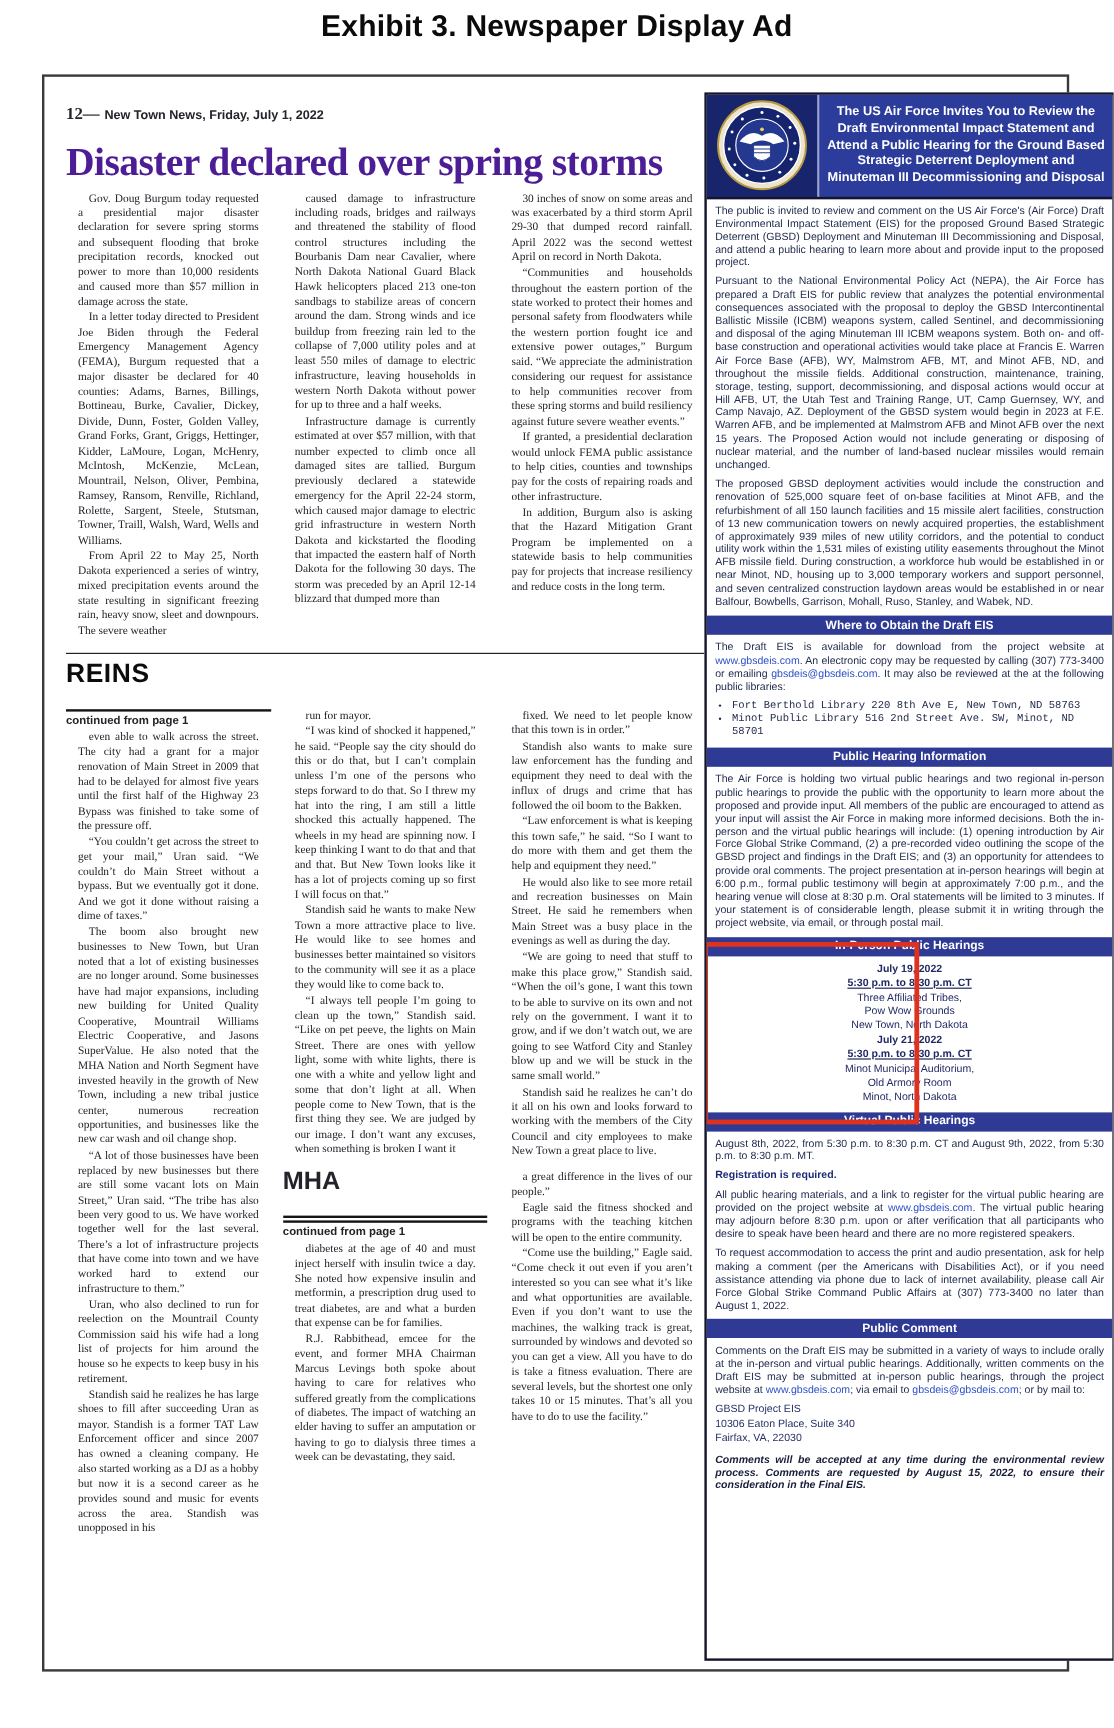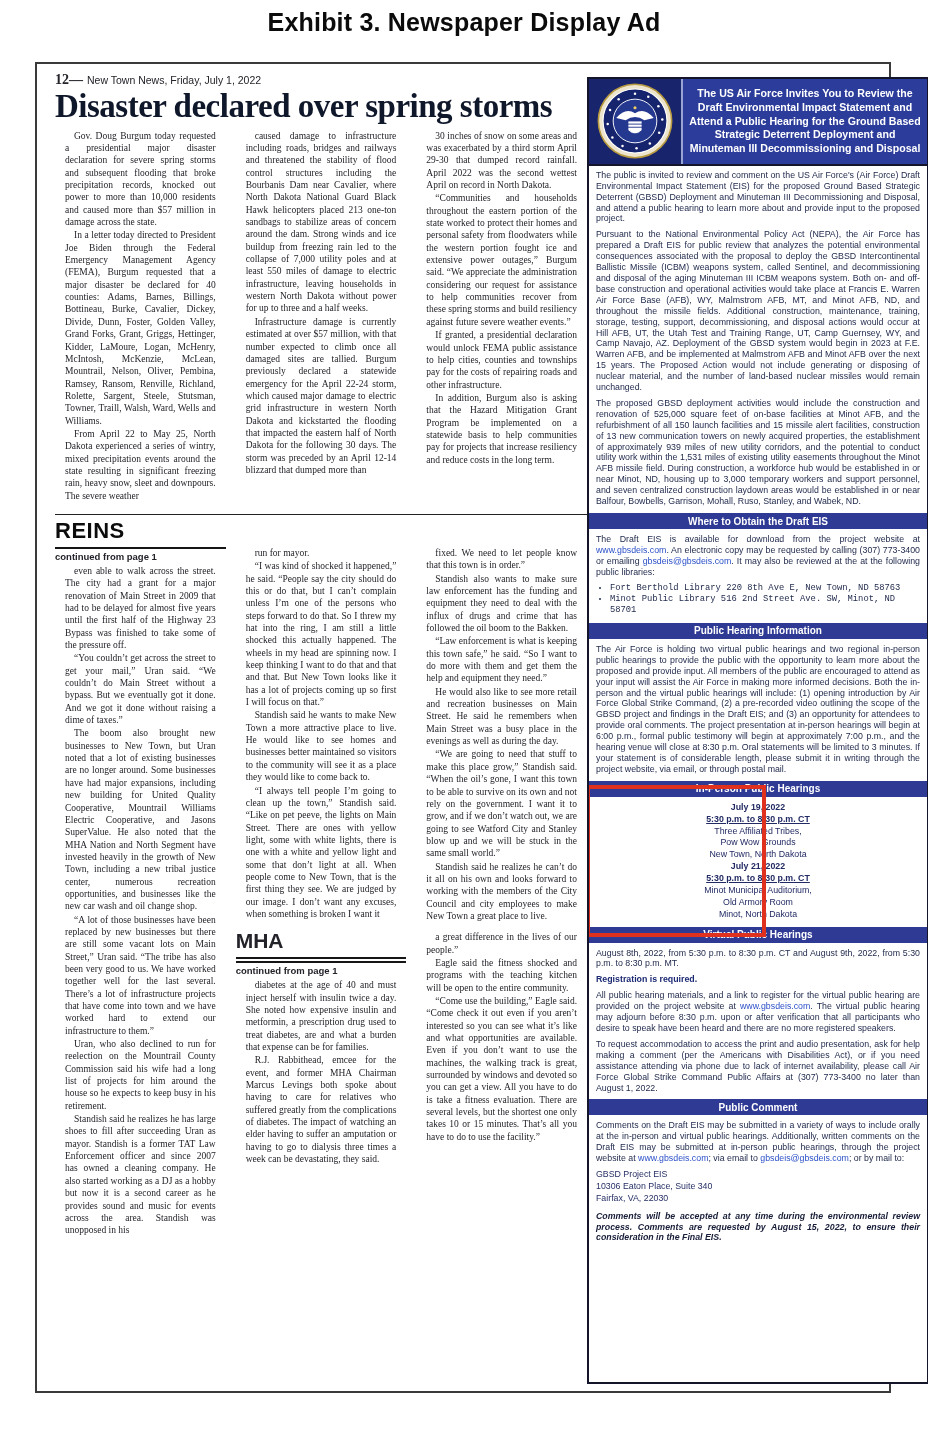--- a/index.html
+++ b/index.html
@@ -1,31 +1,31 @@
 <!DOCTYPE html>
 <html style="--banner-blue: #2e3a94; --header-blue: #2c3c9a; --seal-panel-navy: #18246b; --highlight-red: #e0311f; --link-blue: #2b50c8; --news-ink: #23232a; --ad-ink: #232c4e;"><head>
 <meta charset="utf-8">
 <style>
   html,body{margin:0;padding:0;background:#fff;width:928px;height:1440px;font-family:"Liberation Sans",sans-serif;position:relative;overflow:hidden;}
   .exhibit-title{position:absolute;top:8px;left:0;width:928px;text-align:center;font-size:25px;font-weight:bold;color:#0b0b0b;font-family:"Liberation Sans",sans-serif;letter-spacing:.2px;}
   .paper{position:absolute;left:35px;top:62px;width:856px;height:1331px;border:2px solid #3a3a3a;background:#fff;box-sizing:border-box;}
   
-  .news{position:absolute;left:18px;top:8px;width:532px;color:var(--news-ink,#23232a);}
+  .news{position:absolute;left:18px;top:24px;width:532px;color:var(--news-ink,#23232a);}
   .masthead{display:flex;align-items:baseline;gap:4px;}
   .pageno{font-size:14px;font-weight:bold;font-family:"Liberation Serif",serif;}
-  .mast-name{font-size:10.5px;font-weight:normal;}
-  .headline{font-family:"Liberation Serif",serif;font-weight:bold;font-size:33px;line-height:1.02;margin:2px 0 6px;color:#0f172a;letter-spacing:-.5px;}
+  .mast-name{font-size:10.5px;font-weight:bold;}
+  .headline{font-family:"Liberation Serif",serif;font-weight:bold;font-size:33px;line-height:1.02;margin:16px 0 6px;color:#4c1d95;letter-spacing:-.5px;}
   .cols{display:flex;gap:10px;}
   .ncol{flex:1;min-width:0;}
   .news p{font-family:"Liberation Serif",serif;font-size:9.5px;line-height:1.3;text-align:justify;text-indent:9px;margin:0 10px 1px;}
   .section-rule{border-top:1.5px solid #222;margin:11px 0 3px;}
-  .sec-title{font-size:22px;font-weight:bold;color:#0c0c0c;letter-spacing:.5px;margin:0 0 3px;}
+  .sec-title{font-size:22px;font-weight:bold;color:#0c0c0c;letter-spacing:.5px;margin:0 0 17px;}
   .continued{font-weight:bold;font-size:9.5px;border-top:2px solid #151515;padding-top:2px;margin-bottom:3px;font-family:"Liberation Sans",sans-serif;}
   .mha-block{margin-top:9px;}
-  .mha-title{font-size:21px;font-weight:bold;border-bottom:2.5px solid #151515;padding-bottom:4px;margin-bottom:2px;}
+  .mha-title{font-size:21px;font-weight:bold;border-bottom:2.5px solid #151515;padding-bottom:16px;margin-bottom:2px;}
   .gap{height:8px;}
   
   .ad{position:absolute;left:550px;top:13px;bottom:7px;width:342px;border:2px solid #14142a;background:#fff;box-sizing:border-box;overflow:hidden;}
   .ad-header{display:flex;background:var(--seal-panel-navy,#18246b);border-bottom:2px solid #14142a;}
   .seal-panel{width:92px;min-width:92px;display:flex;align-items:center;justify-content:center;background:var(--seal-panel-navy,#18246b);border-right:2px solid #9aa4d4;}
   .seal-panel svg{width:78px;height:78px;}
   .ad-title{flex:1;background:var(--header-blue,#2c3c9a);color:#fff;font-weight:bold;font-size:10.6px;line-height:1.3;text-align:center;padding:8px 6px;display:flex;align-items:center;}
   .ad-body{padding:4px 7px 6px;color:var(--ad-ink,#232c4e);}
   .adp{font-size:8.8px;line-height:1.24;text-align:justify;margin:0 0 5px;}
   .banner{background:var(--banner-blue,#2e3a94);color:#fff;font-weight:bold;font-size:10px;text-align:center;padding:2.5px 0;margin:6px -7px 5px;position:relative;z-index:1;}

